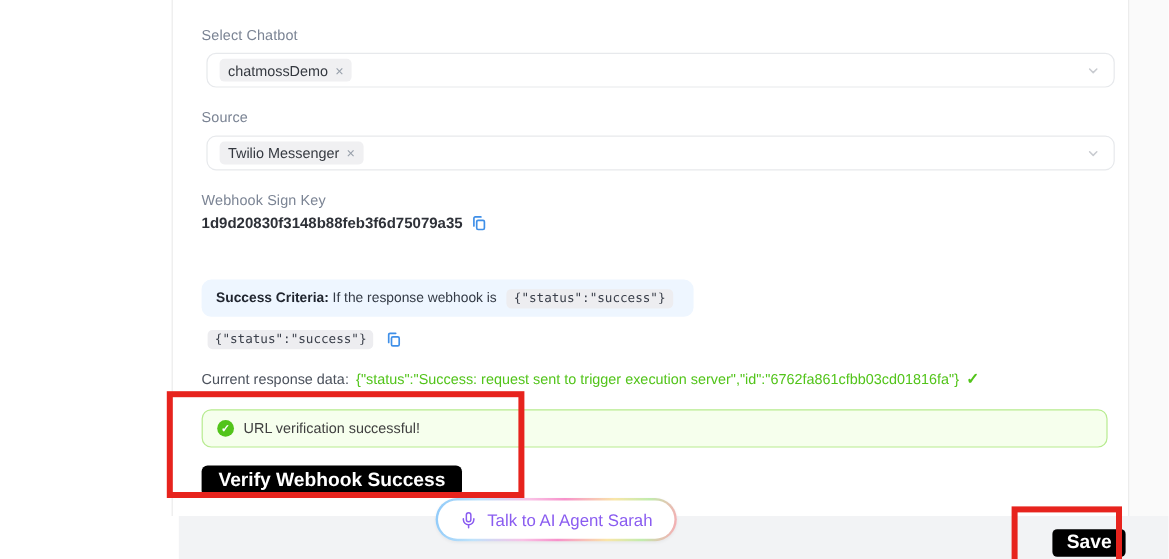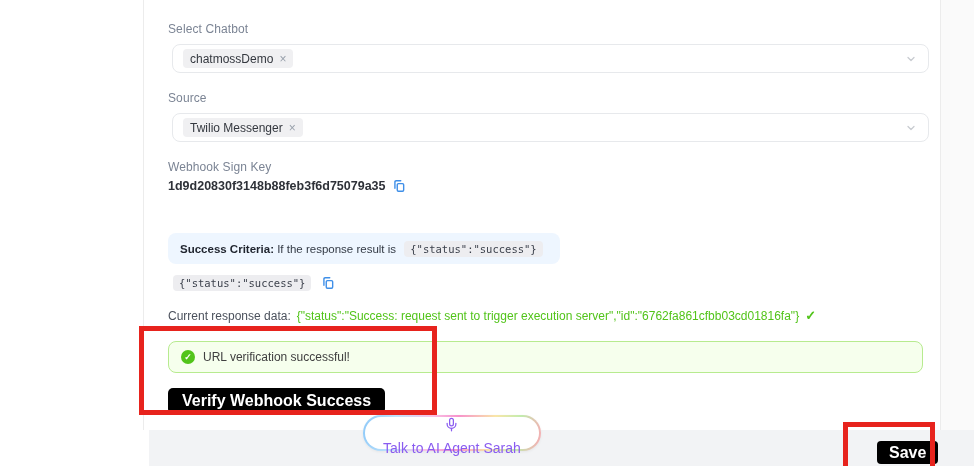--- a/index.html
+++ b/index.html
@@ -65,21 +65,21 @@
 
   .footer-band{position:absolute;left:149px;top:430px;width:825px;height:36px;background:#f2f3f5;}
 
   .talk-wrap{
     position:absolute;left:363px;top:415px;border-radius:20px;padding:2px;z-index:6;
     background:linear-gradient(100deg,#8ec9f9 0%,#bfe3fb 18%,#f9c2e6 38%,#f792cb 52%,#f9e6a8 72%,#c2ecae 86%,#f9a8b4 100%);
     box-shadow:0 1px 3px rgba(0,0,0,.06);
   }
   .talk-btn{
     background:#fff;border:none;border-radius:18px;height:32px;padding:0 18px;
-    display:flex;align-items:center;gap:8px;color:#8a5cf0;font-size:14px;font-family:inherit;cursor:pointer;flex-direction:column;
+    display:flex;align-items:center;gap:8px;color:#8a5cf0;font-size:14px;font-family:inherit;cursor:pointer;
   }
   .mic-icon{width:15px;height:15px;color:#8a5cf0;flex:0 0 auto;}
 
   .save-btn{
     position:absolute;left:877px;top:441px;height:23px;background:#000;color:#fff;border:none;
     border-radius:4px;font-size:16px;font-weight:700;padding:0 12px;z-index:10;font-family:inherit;cursor:pointer;
   }
 
   .annotation{position:absolute;border:5px solid #e7231d;box-sizing:border-box;z-index:20;pointer-events:none;}
   .annotation-1{left:139px;top:326px;width:298px;height:89px;}
@@ -120,21 +120,21 @@
     <span class="key-value">1d9d20830f3148b88feb3f6d75079a35</span>
     <svg class="copy-icon" viewBox="0 0 24 24" fill="none" stroke="currentColor" stroke-width="2.4" stroke-linecap="round" stroke-linejoin="round">
         <rect x="9" y="8" width="11" height="13" rx="2"></rect>
         <path d="M5 16V5a2 2 0 0 1 2-2h8"></path>
       </svg>
   </div>
 
 
   <div class="info-note">
     <span class="bold">Success Criteria:</span>
-      <span class="pad"> If the response result is </span>
+      <span class="pad"> If the response webhook is </span>
       <span class="code-chip">{"status":"success"}</span>
   </div>
 
   <div class="required-row">
     <span class="code-chip">{"status":"success"}</span>
     <svg class="copy-icon" viewBox="0 0 24 24" fill="none" stroke="currentColor" stroke-width="2.4" stroke-linecap="round" stroke-linejoin="round">
         <rect x="9" y="8" width="11" height="13" rx="2"></rect>
         <path d="M5 16V5a2 2 0 0 1 2-2h8"></path>
       </svg>
   </div>

